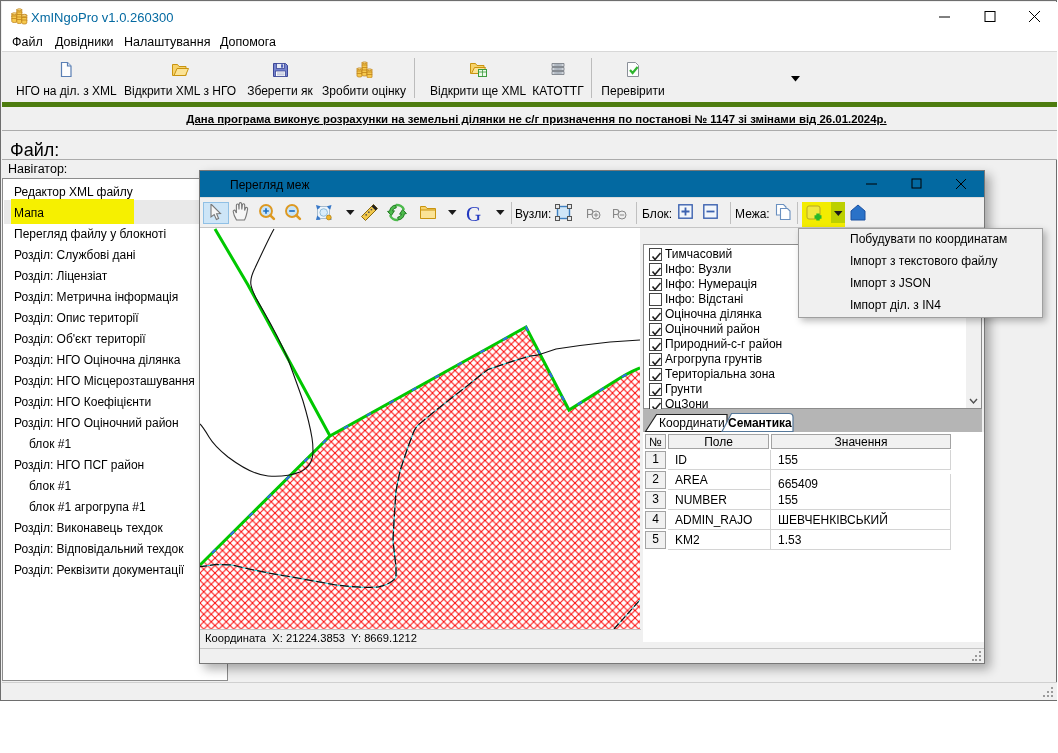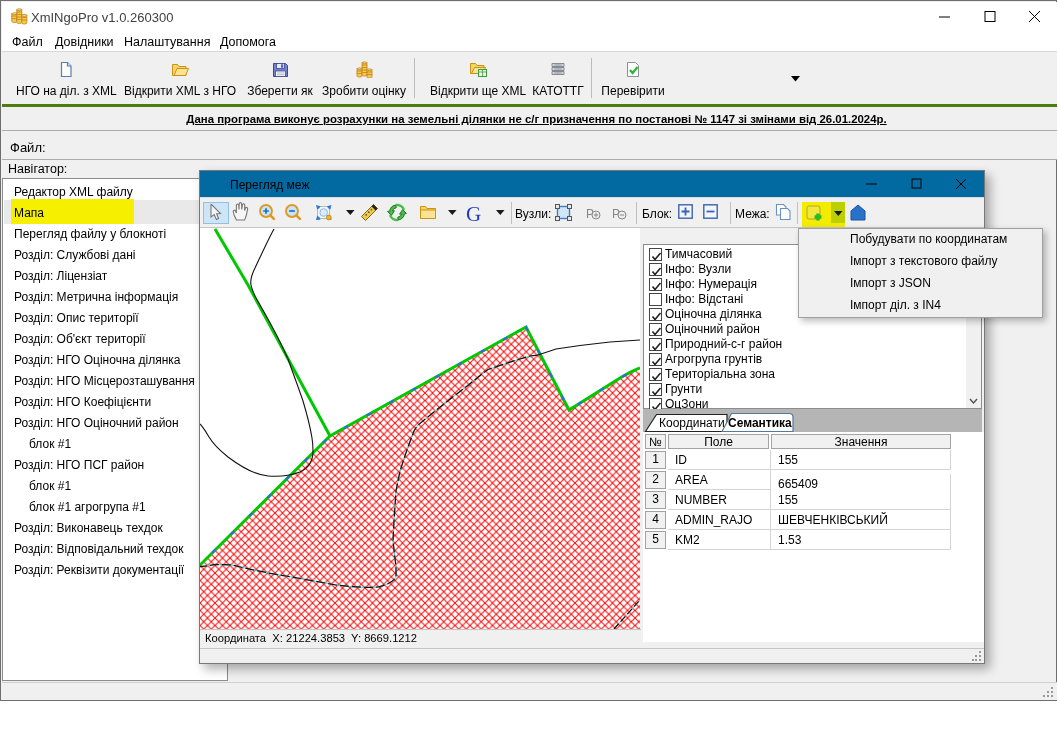--- a/index.html
+++ b/index.html
@@ -1,36 +1,36 @@
 <!DOCTYPE html>
 <html><head>
 <meta charset="utf-8">
 <style>
 * { margin:0; padding:0; box-sizing:border-box; }
 html,body { width:1058px; height:753px; background:#fff; font-family:"Liberation Sans", sans-serif; overflow:hidden; }
 .abs { position:absolute; }
 #win { position:absolute; left:0; top:0; width:1057px; height:701px; background:#f0f0f0; border:1px solid #6e6e6e; }
 
 #titlebar { position:absolute; left:1px; top:1px; width:1055px; height:29px; background:#fff; }
-#apptitle { position:absolute; left:29px; top:8px; font-size:13px; color:#404040; }
+#apptitle { position:absolute; left:29px; top:8px; font-size:13px; color:#0369a1; }
 .wbtn { position:absolute; top:0; width:45px; height:29px; text-align:center; color:#111; }
 
 #menubar { position:absolute; left:1px; top:30px; width:1055px; height:20px; background:#fff; }
 .mi { position:absolute; top:4px; font-size:12.5px; color:#000; }
 
-#toolbar { position:absolute; left:1px; top:50px; width:1055px; height:56px; background:#f0f0f0; border-top:1px solid #d8d8d8; border-bottom:3px solid #4d7c0f; }
+#toolbar { position:absolute; left:1px; top:50px; width:1055px; height:56px; background:#f0f0f0; border-top:1px solid #d8d8d8; border-bottom:5px solid #4d7c0f; }
 .tbtn { position:absolute; top:9px; text-align:center; }
 .tbtn .lbl { font-size:12px; color:#000; margin-top:3px; white-space:nowrap; }
 .tbtn .ic { height:20px; display:flex; justify-content:center; }
 .tsep { position:absolute; top:6px; width:1px; height:40px; background:#bcbcbc; }
 
 #banner { position:absolute; left:1px; top:106px; width:1055px; height:24px; background:#f0f0f0; border-bottom:1px solid #ababab; text-align:center; padding-left:14px; }
 #banner span { font-size:11.4px; font-weight:bold; text-decoration:underline; color:#000; line-height:24px; }
 #filerow { position:absolute; left:1px; top:130px; width:1055px; height:29px; background:#f0f0f0; border-bottom:1px solid #ababab; }
-#filerow span { position:absolute; left:8px; top:9px; font-size:13px; }
+#filerow span { position:absolute; left:8px; top:9px; font-size:18px; }
 #navlabel { position:absolute; left:7px; top:161px; font-size:12.5px; }
 
 #navpanel { position:absolute; left:1px; top:177px; width:226px; height:503px; background:#fff; border:1px solid #8c8c8c; }
 .nitem { position:absolute; left:11px; font-size:12px; color:#000; white-space:nowrap; }
 #maparow { position:absolute; left:1px; top:21px; width:210px; height:24px; background:#e9e9e9; }
 #mapayellow { position:absolute; left:8px; top:20px; width:123px; height:25px; background:#f6f000; }
 
 #mainstrip { position:absolute; left:1px; top:681px; width:1055px; height:18px; background:#f0f0f0; border-top:1px solid #d0d0d0; }
 
 #child { position:absolute; left:199px; top:170px; width:786px; height:494px; background:#f0f0f0; border:1px solid #787878; box-shadow:5px 5px 10px rgba(0,0,0,0.32); }

